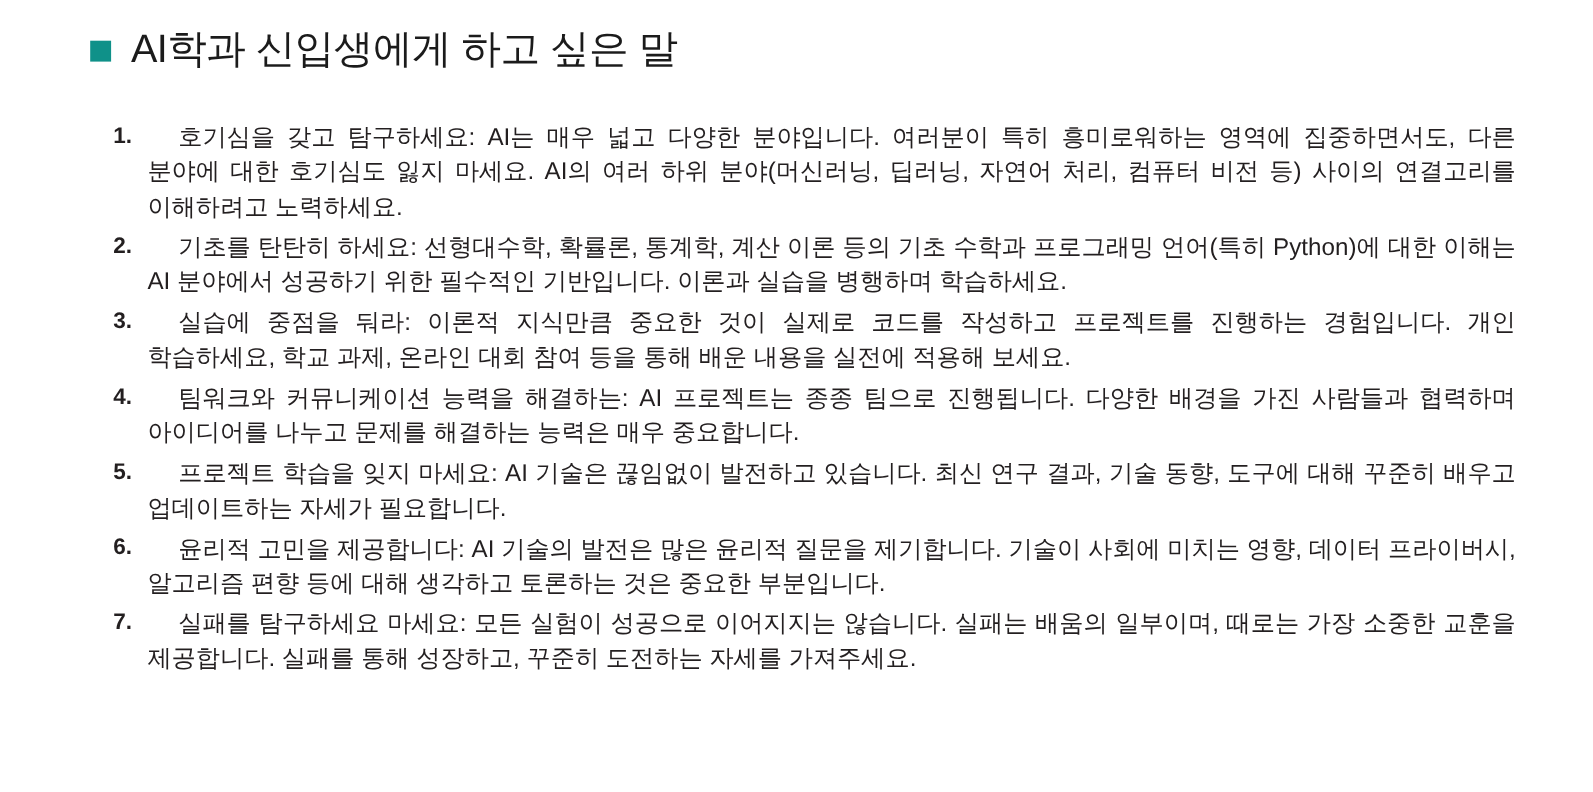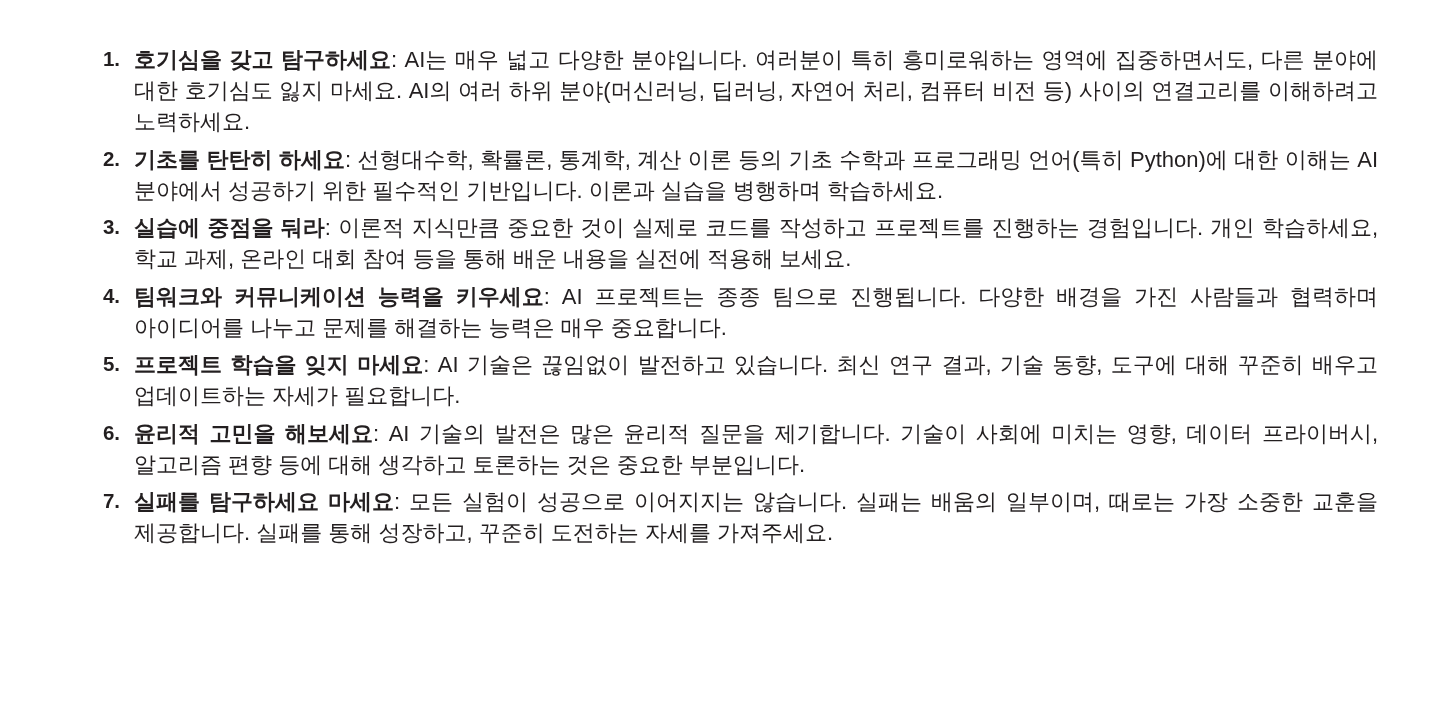--- a/index.html
+++ b/index.html
@@ -70,53 +70,58 @@
   .body-text {
     flex: 1 1 auto;
     font-size: 22px;
     line-height: 1.42;
     color: #231f20;
     text-align: justify;
     text-justify: inter-character;
     word-break: keep-all;
   }
   .lead {
-    font-weight: bold;
+    font-weight: normal;
+    margin-left: 28px;
   }
 </style>
 </head>
 <body>
 
 <div class="slide">
 
+  <div class="title-row">
+    <span class="title-bullet" style="background: rgb(15, 145, 137);"></span>
+    <span class="title-text">AI학과 신입생에게 하고 싶은 말</span>
+  </div>
 
   <ol class="list">
     <li class="list-item">
       <span class="num">1.</span>
       <span class="body-text"><span class="lead">호기심을 갖고 탐구하세요</span><span>: AI는 매우 넓고 다양한 분야입니다. 여러분이 특히 흥미로워하는 영역에 집중하면서도, 다른 분야에 대한 호기심도 잃지 마세요. AI의 여러 하위 분야(머신러닝, 딥러닝, 자연어 처리, 컴퓨터 비전 등) 사이의 연결고리를 이해하려고 노력하세요.</span></span>
     </li>
     <li class="list-item">
       <span class="num">2.</span>
       <span class="body-text"><span class="lead">기초를 탄탄히 하세요</span><span>: 선형대수학, 확률론, 통계학, 계산 이론 등의 기초 수학과 프로그래밍 언어(특히 Python)에 대한 이해는 AI 분야에서 성공하기 위한 필수적인 기반입니다. 이론과 실습을 병행하며 학습하세요.</span></span>
     </li>
     <li class="list-item">
       <span class="num">3.</span>
       <span class="body-text"><span class="lead">실습에 중점을 둬라</span><span>: 이론적 지식만큼 중요한 것이 실제로 코드를 작성하고 프로젝트를 진행하는 경험입니다. 개인 학습하세요, 학교 과제, 온라인 대회 참여 등을 통해 배운 내용을 실전에 적용해 보세요.</span></span>
     </li>
     <li class="list-item">
       <span class="num">4.</span>
-      <span class="body-text"><span class="lead">팀워크와 커뮤니케이션 능력을 키우세요</span><span>: AI 프로젝트는 종종 팀으로 진행됩니다. 다양한 배경을 가진 사람들과 협력하며 아이디어를 나누고 문제를 해결하는 능력은 매우 중요합니다.</span></span>
+      <span class="body-text"><span class="lead">팀워크와 커뮤니케이션 능력을 해결하는</span><span>: AI 프로젝트는 종종 팀으로 진행됩니다. 다양한 배경을 가진 사람들과 협력하며 아이디어를 나누고 문제를 해결하는 능력은 매우 중요합니다.</span></span>
     </li>
     <li class="list-item">
       <span class="num">5.</span>
       <span class="body-text"><span class="lead">프로젝트 학습을 잊지 마세요</span><span>: AI 기술은 끊임없이 발전하고 있습니다. 최신 연구 결과, 기술 동향, 도구에 대해 꾸준히 배우고 업데이트하는 자세가 필요합니다.</span></span>
     </li>
     <li class="list-item">
       <span class="num">6.</span>
-      <span class="body-text"><span class="lead">윤리적 고민을 해보세요</span><span>: AI 기술의 발전은 많은 윤리적 질문을 제기합니다. 기술이 사회에 미치는 영향, 데이터 프라이버시, 알고리즘 편향 등에 대해 생각하고 토론하는 것은 중요한 부분입니다.</span></span>
+      <span class="body-text"><span class="lead">윤리적 고민을 제공합니다</span><span>: AI 기술의 발전은 많은 윤리적 질문을 제기합니다. 기술이 사회에 미치는 영향, 데이터 프라이버시, 알고리즘 편향 등에 대해 생각하고 토론하는 것은 중요한 부분입니다.</span></span>
     </li>
     <li class="list-item">
       <span class="num">7.</span>
       <span class="body-text"><span class="lead">실패를 탐구하세요 마세요</span><span>: 모든 실험이 성공으로 이어지지는 않습니다. 실패는 배움의 일부이며, 때로는 가장 소중한 교훈을 제공합니다. 실패를 통해 성장하고, 꾸준히 도전하는 자세를 가져주세요.</span></span>
     </li>
   </ol>
 
 </div>
 
 </body></html>

